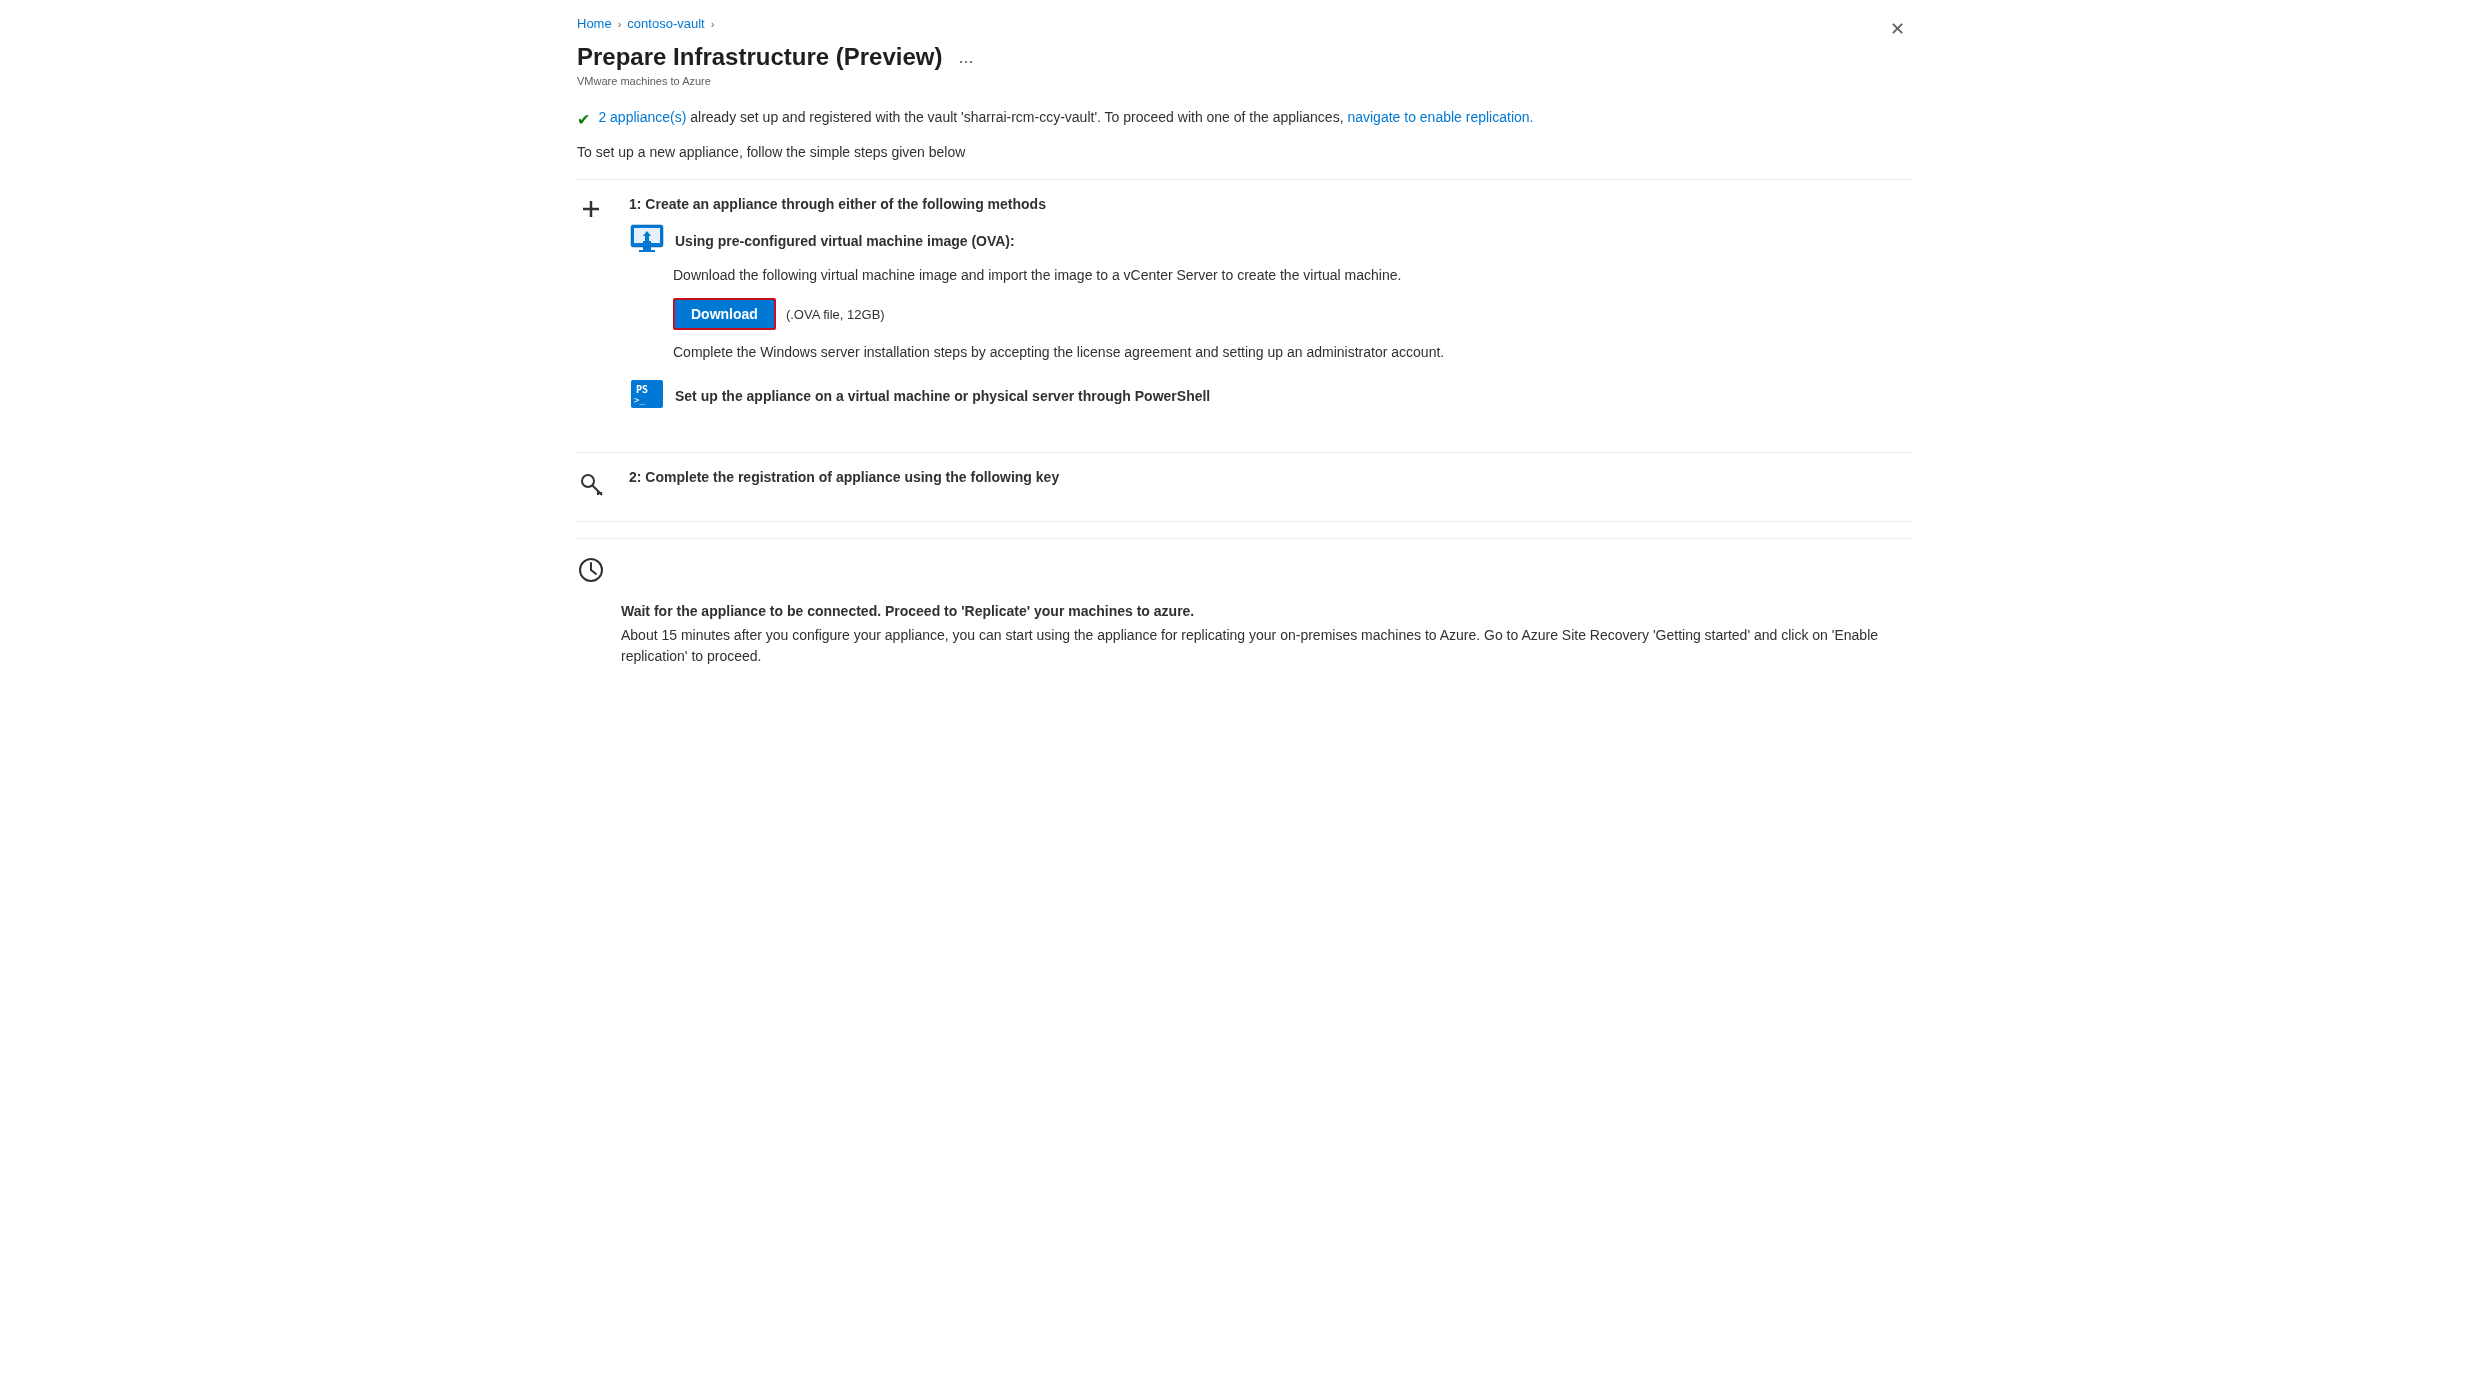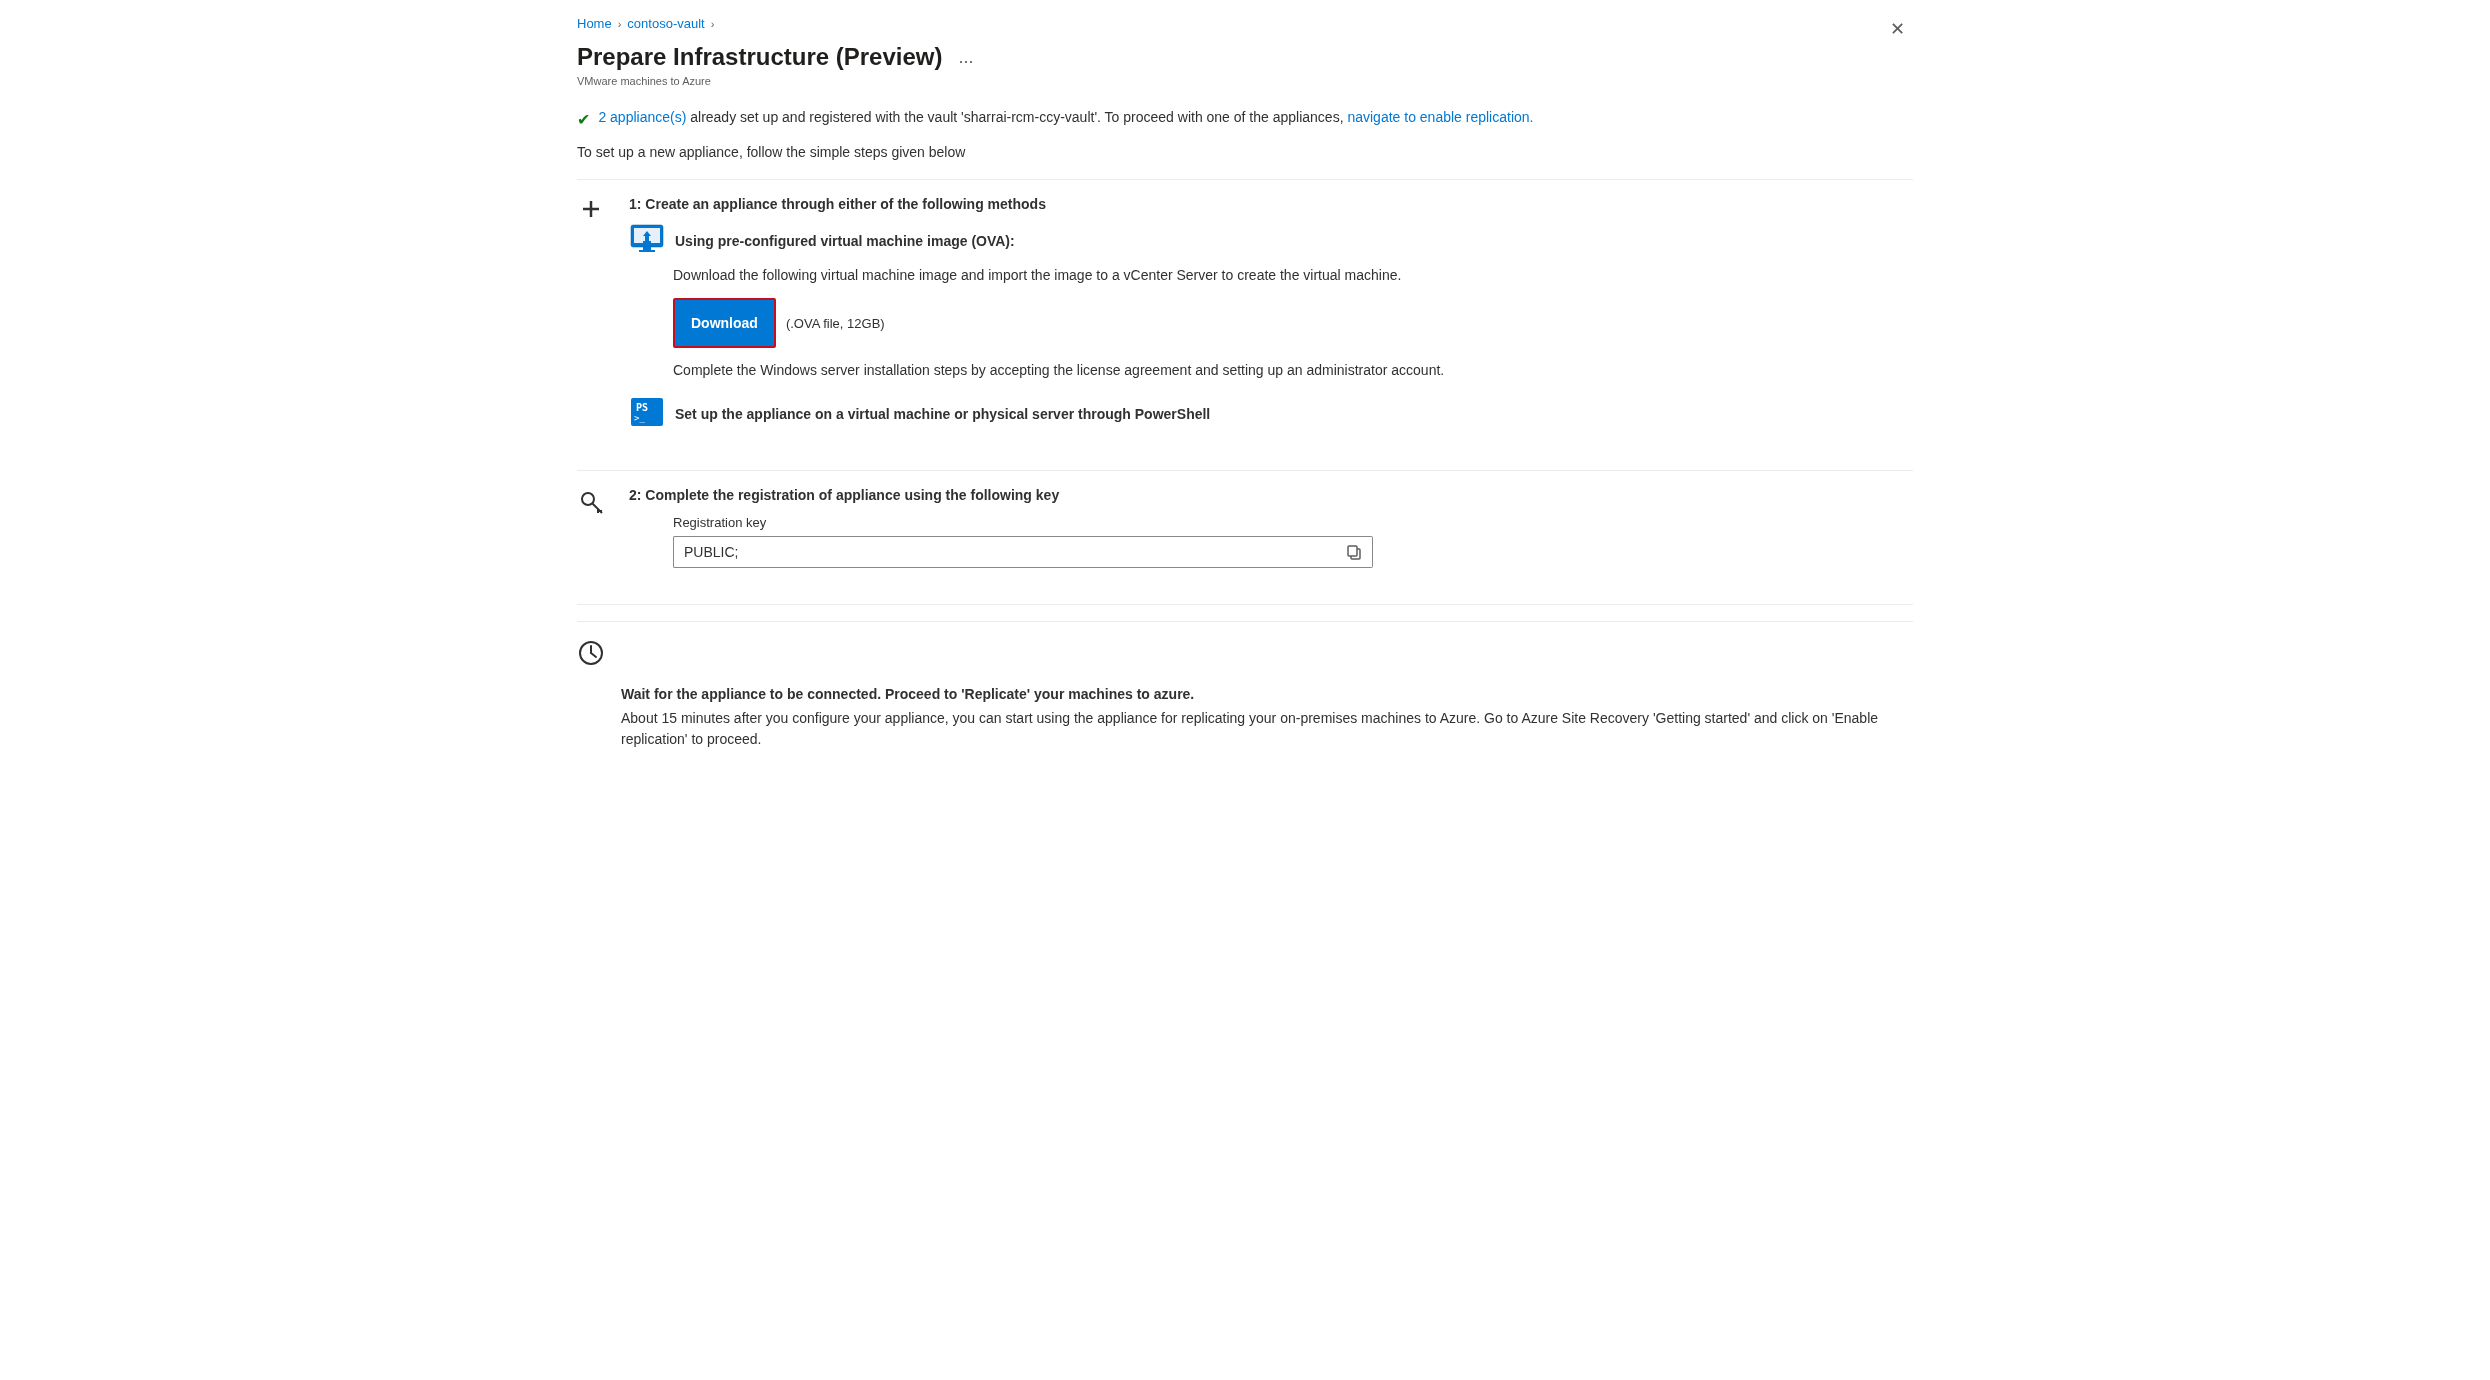--- a/index.html
+++ b/index.html
@@ -161,21 +161,21 @@
       align-items: center;
       gap: 10px;
       margin-left: 44px;
       margin-bottom: 12px;
     }
     .download-btn {
       background: #0078d4;
       color: #fff;
       border: 2px solid #c50f1f;
       border-radius: 2px;
-      padding: 15px 16px;
+      padding: 6px 16px;
       font-size: 14px;
       font-weight: 600;
       cursor: pointer;
       min-width: 100px;
     }
     .download-info {
       font-size: 13px;
       color: #323130;
     }
     .install-note {
@@ -361,32 +361,20 @@
 
       <svg width="26" height="26" viewBox="0 0 26 26">
         <circle cx="10" cy="10" r="6" fill="none" stroke="#323130" stroke-width="2"></circle>
         <line x1="14.2" y1="14.2" x2="24" y2="24" stroke="#323130" stroke-width="2"></line>
         <line x1="20" y1="20" x2="20" y2="24" stroke="#323130" stroke-width="2"></line>
         <line x1="22" y1="22" x2="26" y2="22" stroke="#323130" stroke-width="2" transform="translate(-2,0)"></line>
       </svg>
     </div>
     <div class="step-content">
       <div class="step-title">2: Complete the registration of appliance using the following key</div>
-      <div class="registration-section">
-        <div class="reg-label">Registration key</div>
-        <div class="reg-input-row">
-          <input type="text" class="reg-input" readonly="" value="PUBLIC;" style="">
-          <button class="copy-btn" title="Copy">
-            <svg width="16" height="16" viewBox="0 0 16 16">
-              <rect x="5" y="5" width="9" height="10" rx="1" fill="none" stroke="#605e5c" stroke-width="1.5"></rect>
-              <rect x="2" y="2" width="9" height="10" rx="1" fill="white" stroke="#605e5c" stroke-width="1.5"></rect>
-            </svg>
-          </button>
-        </div>
-      </div>
     </div>
   </div>
 
   <hr class="divider">
 
   <div class="wait-section">
     <div class="wait-icon">
 
       <svg width="26" height="26" viewBox="0 0 26 26">
         <circle cx="13" cy="13" r="11" fill="none" stroke="#323130" stroke-width="2"></circle>

